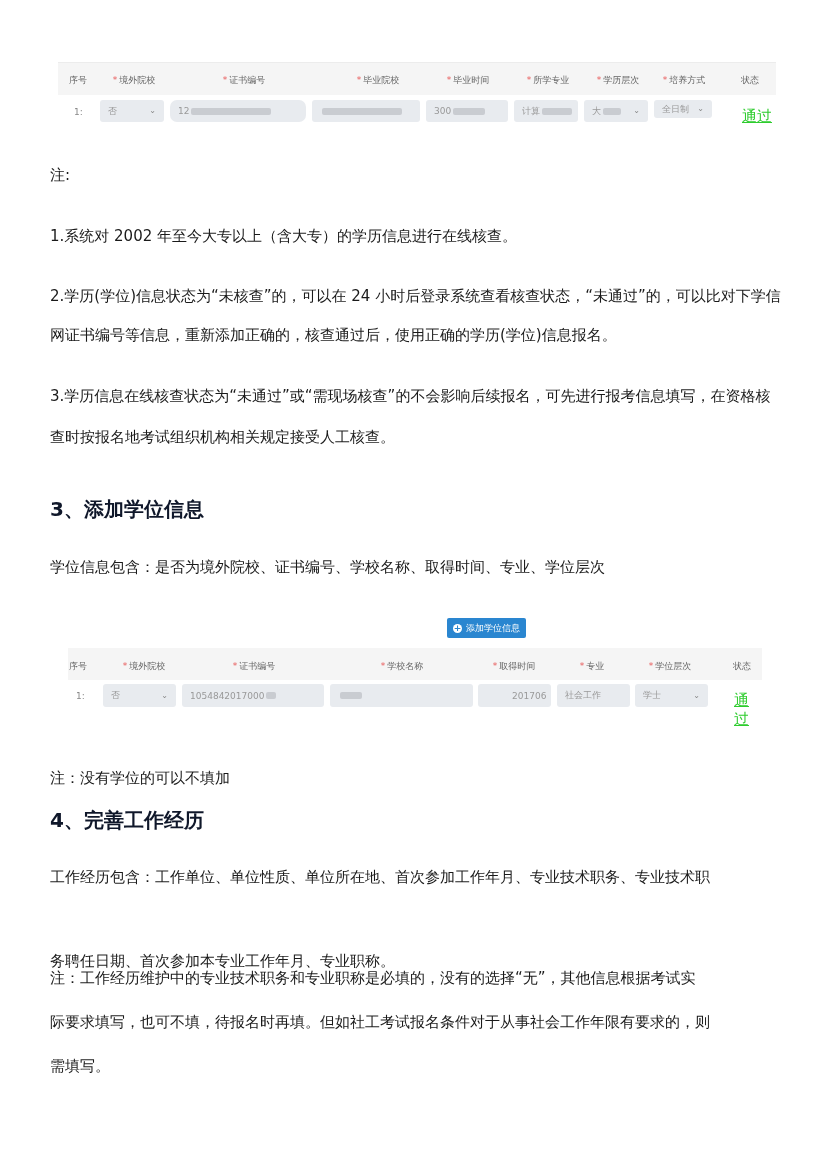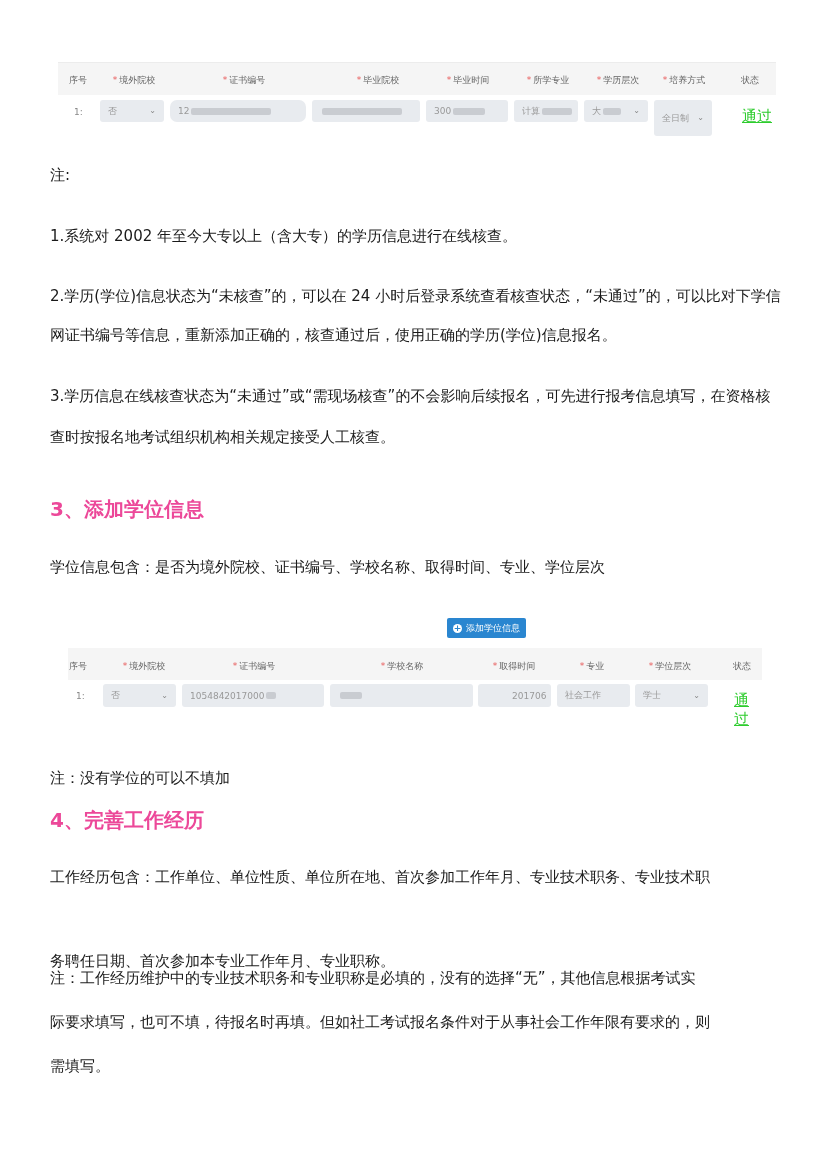--- a/index.html
+++ b/index.html
@@ -1,19 +1,19 @@
 <!DOCTYPE html>
 <html><head>
 <meta charset="utf-8">
 <style>
   html, body { margin: 0; padding: 0; background: #ffffff; }
   body { width: 830px; height: 1175px; position: relative; overflow: hidden;
          font-family: "DejaVu Sans", "Liberation Sans", sans-serif; color: #1a1a1a; }
   .para { position: absolute; left: 50px; width: 735px; font-size: 15px; line-height: 15px; color: #1a1a1a; white-space: nowrap; }
-  .h2 { position: absolute; left: 50px; font-size: 20px; font-weight: bold; color: #ec4899; white-space: nowrap; }
+  .h2 { position: absolute; left: 50px; font-size: 20px; font-weight: bold; color: #0f172a; white-space: nowrap; }
 
   
   .tbl { position: absolute; }
   .tbl-head { position: absolute; left: 0; right: 0; background: #f5f5f5; border-top: 1px solid #ececec; }
   .th { position: absolute; font-size: 9px; color: #666; white-space: nowrap; transform: translateX(-50%); }
   .th .req { color: #e85a5a; margin-right: 2px; }
   .cell { position: absolute; background: #e8ebef; border-radius: 3px; font-size: 9px; color: #999;
           box-sizing: border-box; padding-left: 8px; display: flex; align-items: center; white-space: nowrap; overflow: hidden; }
   .cell .blur { display: inline-block; height: 7px; background: #c9ccd1; border-radius: 2px; margin-left: 2px; filter: blur(0.6px); }
   .cell .chev { position: absolute; right: 8px; top: 50%; transform: translateY(-55%); font-size: 8px; color: #888; }
@@ -59,21 +59,21 @@
   </div>
   <div class="cell" style="left:456px; top:38px; width:64px; height:22px;">
     <span>计算</span>
       <span class="blur" style="width:30px;"></span>
   </div>
   <div class="cell" style="left:526px; top:38px; width:64px; height:22px;">
     <span>大</span>
       <span class="blur" style="width:18px;"></span>
       <span class="chev">⌄</span>
   </div>
-  <div class="cell" style="left:596px; top:38px; width:58px; height:36px;">
+  <div class="cell" style="left:596px; top:38px; width:58px; height:18px;">
     <span>全日制</span>
       <span class="chev">⌄</span>
   </div>
   <div class="status" style="left:684px; top:45px;">通过</div>
 </div>
 
 <div class="para" style="top:168px;">注:</div>
 <div class="para" style="top:229px;">1.系统对 2002 年至今大专以上（含大专）的学历信息进行在线核查。</div>
 <div class="para" style="top:289px;">2.学历(学位)信息状态为“未核查”的，可以在 24 小时后登录系统查看核查状态，“未通过”的，可以比对下学信</div>
 <div class="para" style="top:328px;">网证书编号等信息，重新添加正确的，核查通过后，使用正确的学历(学位)信息报名。</div>

